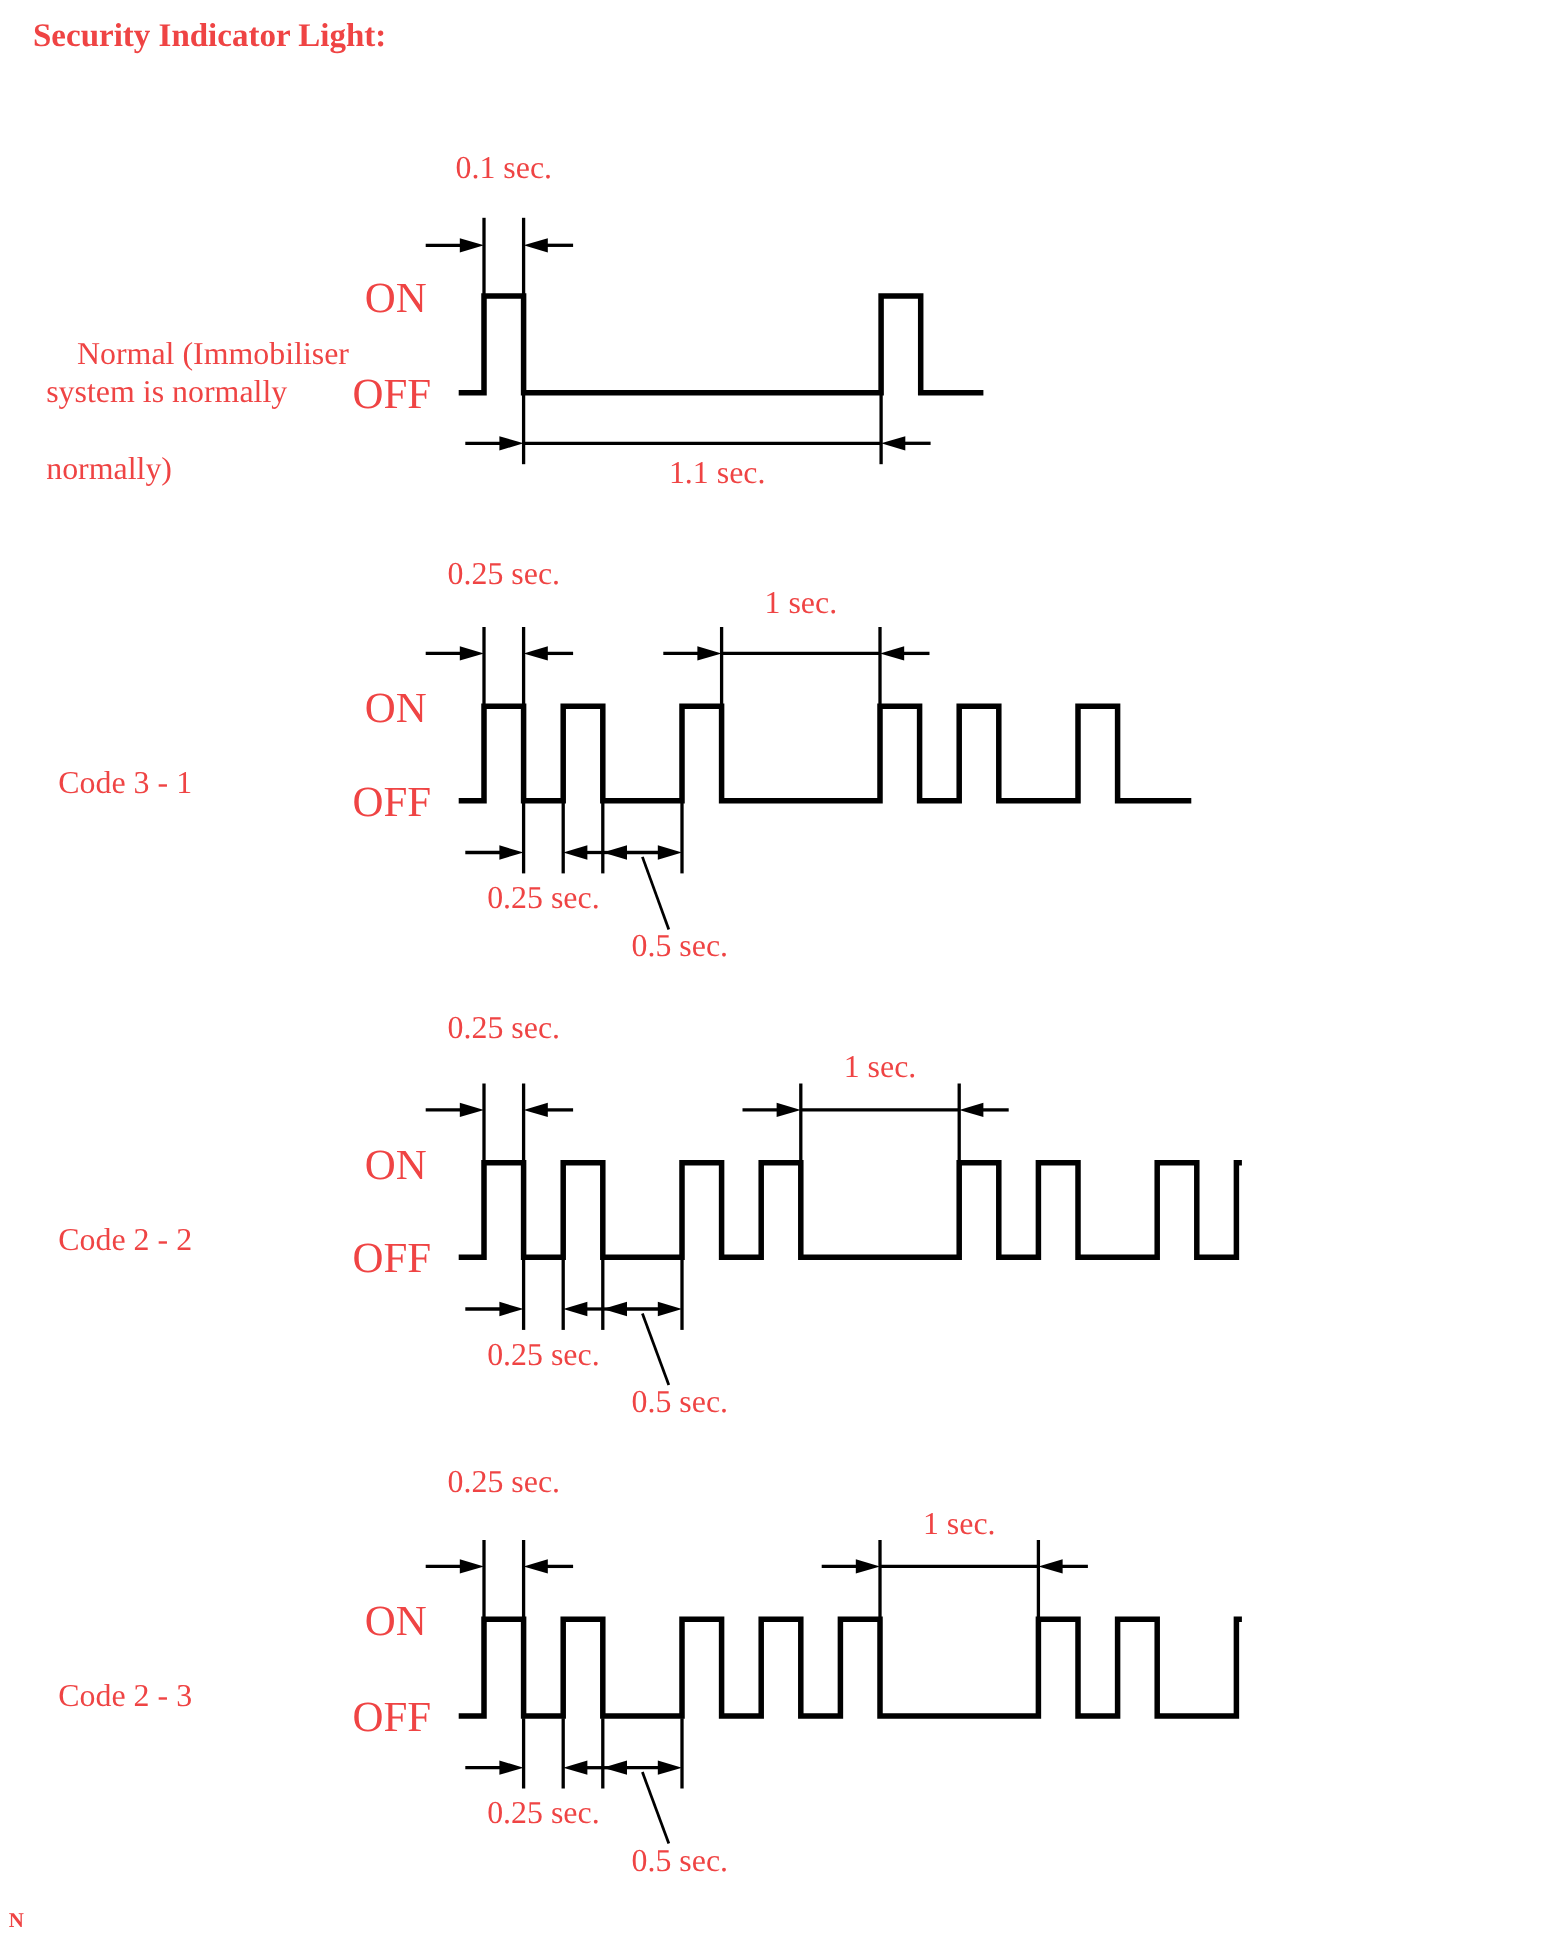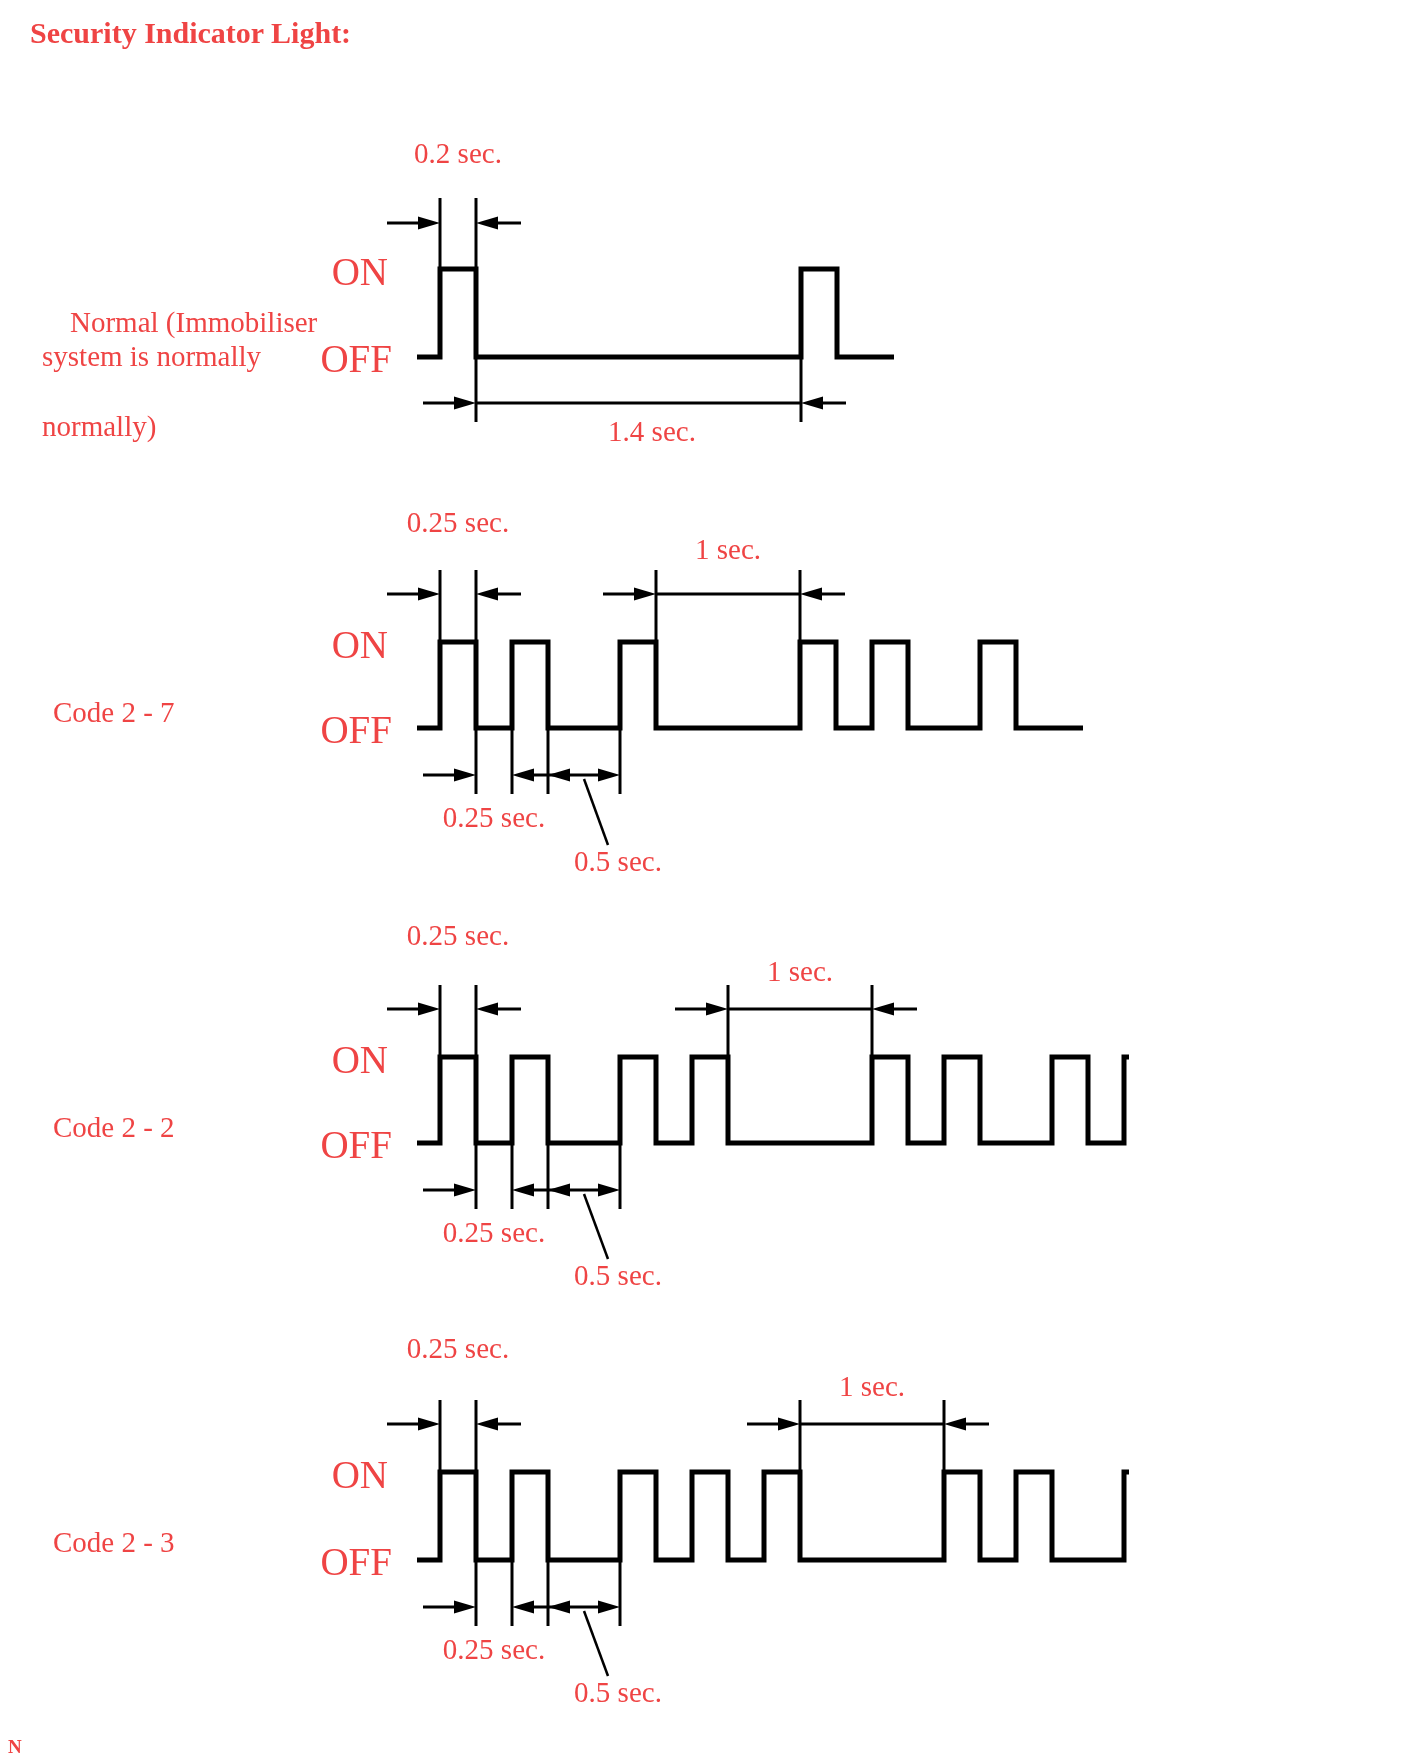--- a/index.html
+++ b/index.html
@@ -117,25 +117,25 @@
       <polygon points="620,1607 598,1600.5 598,1613.5" fill="#000000"></polygon>
       <line x1="584" y1="1611" x2="608" y2="1676" stroke-width="2.5"></line>
     </svg>
 
   <div id="labels">
       <div class="abs onoff rightmid" style="left: 388px; top: 271px;">ON</div>
       <div class="abs onoff rightmid" style="left: 392px; top: 358px;">OFF</div>
       <div class="abs rowlabel leftmid" style="left: 42px; top: 322px; margin-left: 28px;">Normal (Immobiliser</div>
       <div class="abs rowlabel leftmid" style="left: 42px; top: 356px;">system is normally</div>
       <div class="abs rowlabel leftmid" style="left: 42px; top: 390px; margin-top: 36px;">normally)</div>
-      <div class="abs dimlabel ctr" style="left: 458px; top: 153px;">0.2 sec.</div>
-      <div class="abs dimlabel ctr" style="left: 652px; top: 431px;">1.4 sec.</div>
+      <div class="abs dimlabel ctr" style="left: 458px; top: 153px;">0.1 sec.</div>
+      <div class="abs dimlabel ctr" style="left: 652px; top: 431px;">1.1 sec.</div>
       <div class="abs onoff rightmid" style="left: 388px; top: 644px;">ON</div>
       <div class="abs onoff rightmid" style="left: 392px; top: 729px;">OFF</div>
-      <div class="abs rowlabel leftmid" style="left: 53px; top: 712px;">Code 2 - 7</div>
+      <div class="abs rowlabel leftmid" style="left: 53px; top: 712px;">Code 3 - 1</div>
       <div class="abs dimlabel ctr" style="left: 458px; top: 522px;">0.25 sec.</div>
       <div class="abs dimlabel ctr" style="left: 728px; top: 549px;">1 sec.</div>
       <div class="abs dimlabel ctr" style="left: 494px; top: 817px;">0.25 sec.</div>
       <div class="abs dimlabel ctr" style="left: 618px; top: 861px;">0.5 sec.</div>
       <div class="abs onoff rightmid" style="left: 388px; top: 1059px;">ON</div>
       <div class="abs onoff rightmid" style="left: 392px; top: 1144px;">OFF</div>
       <div class="abs rowlabel leftmid" style="left: 53px; top: 1127px;">Code 2 - 2</div>
       <div class="abs dimlabel ctr" style="left: 458px; top: 935px;">0.25 sec.</div>
       <div class="abs dimlabel ctr" style="left: 800px; top: 971px;">1 sec.</div>
       <div class="abs dimlabel ctr" style="left: 494px; top: 1232px;">0.25 sec.</div>

